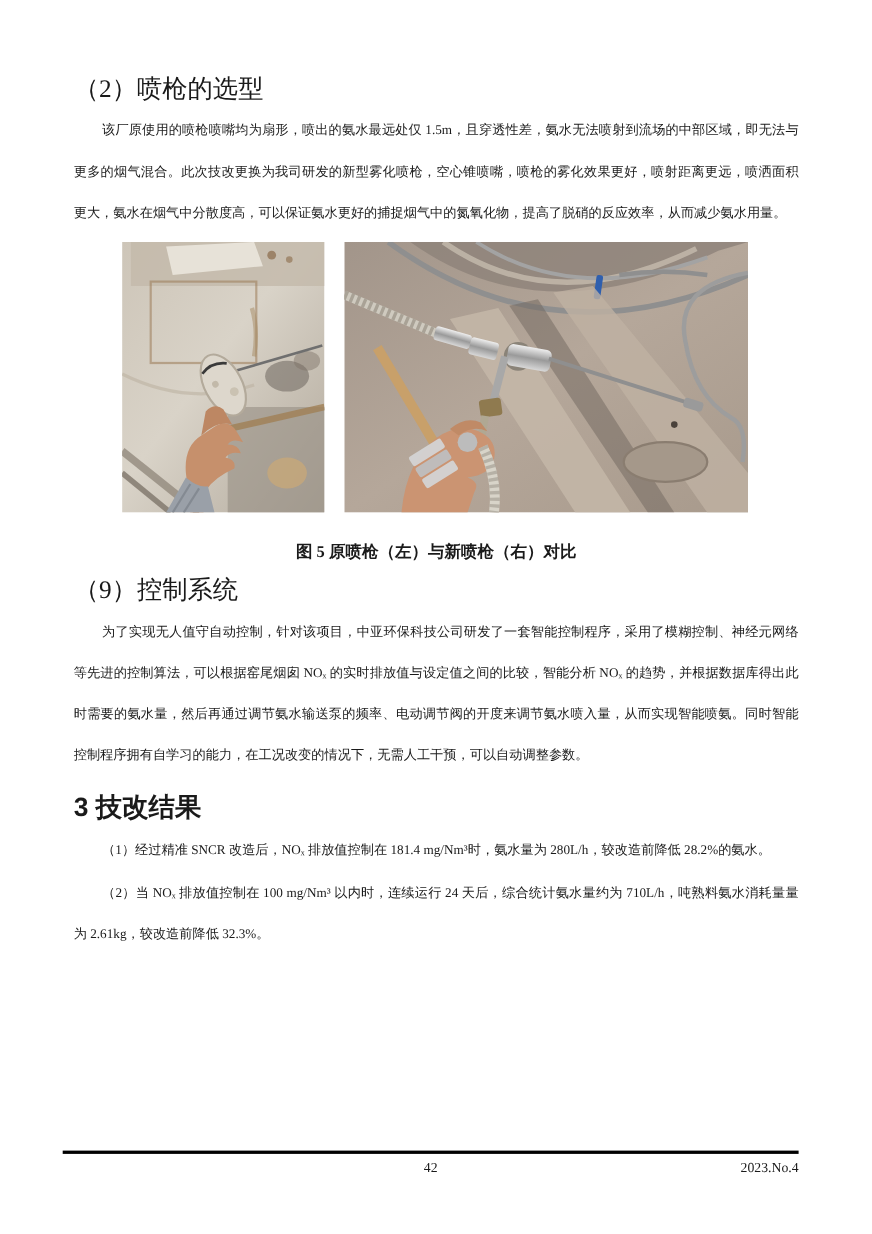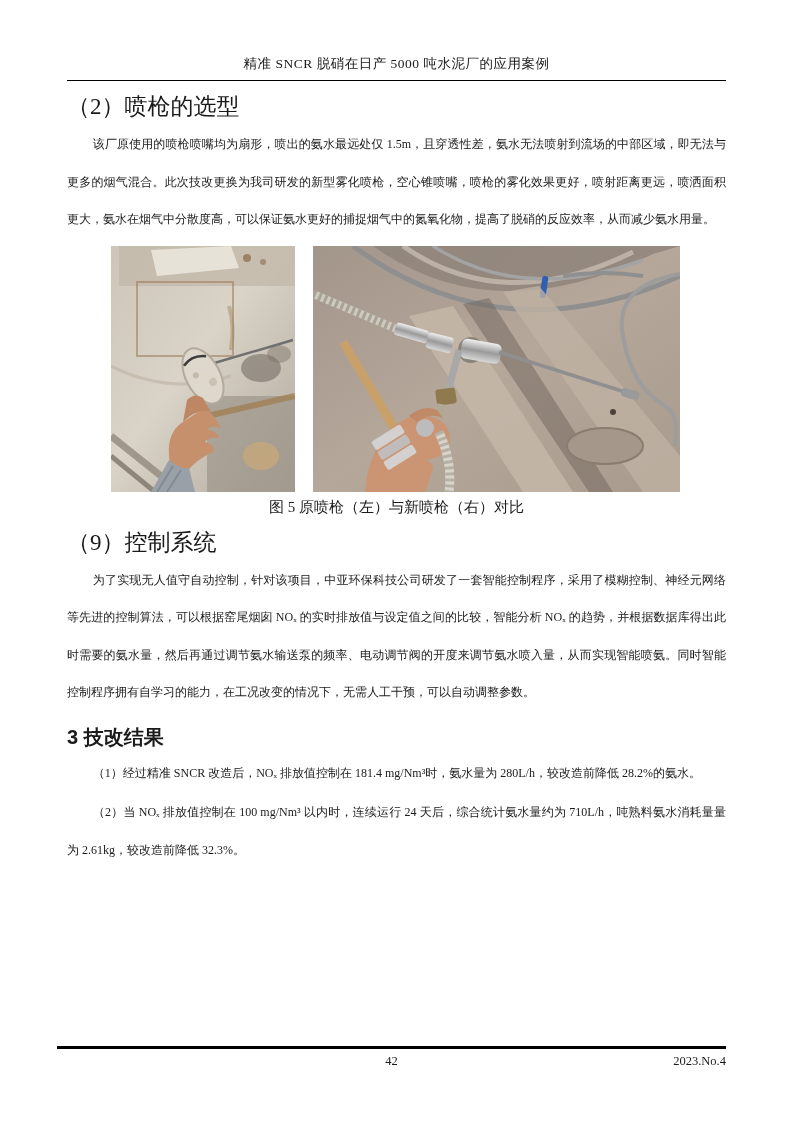--- a/index.html
+++ b/index.html
@@ -36,26 +36,26 @@
   }
   .figure-row{
     display:flex;
     align-items:flex-start;
     gap:18px;
     margin:7px 0 0 44px;
   }
   .photo{display:block;}
   .fig-caption{
     text-align:center;
-    font-weight:normal;
+    font-weight:bold;
     font-size:15px;
-    margin-top:6px;
+    margin-top:26px;
   }
   .results-heading{
-    font-size:20px;
+    font-size:24px;
     font-weight:bold;
     margin:12px 0 4px 0;
     font-family:"Liberation Sans","DejaVu Sans",sans-serif;
   }
   .footer{
     position:absolute;
     left:57px;right:67px;top:1046px;
   }
   .footer-rule{
     height:3px;
@@ -72,23 +72,20 @@
   }
   .issue{
     position:absolute;right:0;top:0;font-family:Liberation Serif, serif;
   }
 </style>
 </head>
 <body>
 
 <div class="page">
 
-  <div class="hdr">
-    <span>精准 SNCR 脱硝在日产 5000 吨水泥厂的应用案例</span>
-  </div>
 
   <p class="sub-heading">（2）喷枪的选型</p>
 
   <p class="para">该厂原使用的喷枪喷嘴均为扇形，喷出的氨水最远处仅 1.5m，且穿透性差，氨水无法喷射到流场的中部区域，即无法与更多的烟气混合。此次技改更换为我司研发的新型雾化喷枪，空心锥喷嘴，喷枪的雾化效果更好，喷射距离更远，喷洒面积更大，氨水在烟气中分散度高，可以保证氨水更好的捕捉烟气中的氮氧化物，提高了脱硝的反应效率，从而减少氨水用量。</p>
 
   <div class="figure-row">
 
     <svg class="photo" width="184" height="246" viewBox="0 0 184 246" role="img" aria-label="原喷枪照片：手持表面结垢的旧扇形喷嘴喷枪">
       <defs>
         <linearGradient id="wallL" x1="0" y1="0" x2="1" y2="1">

